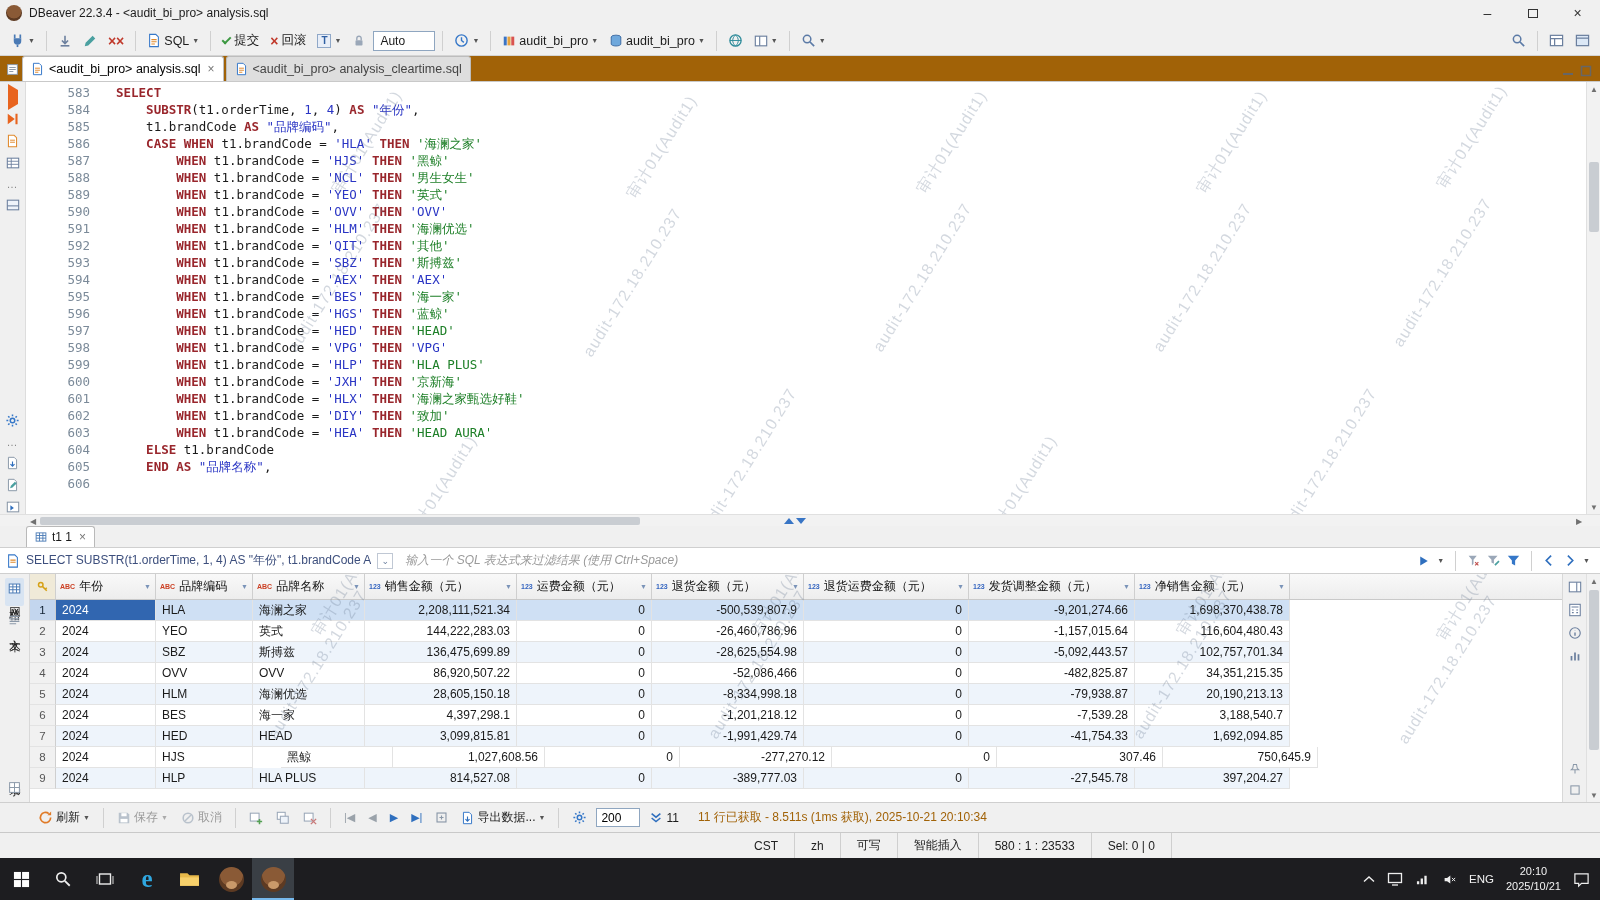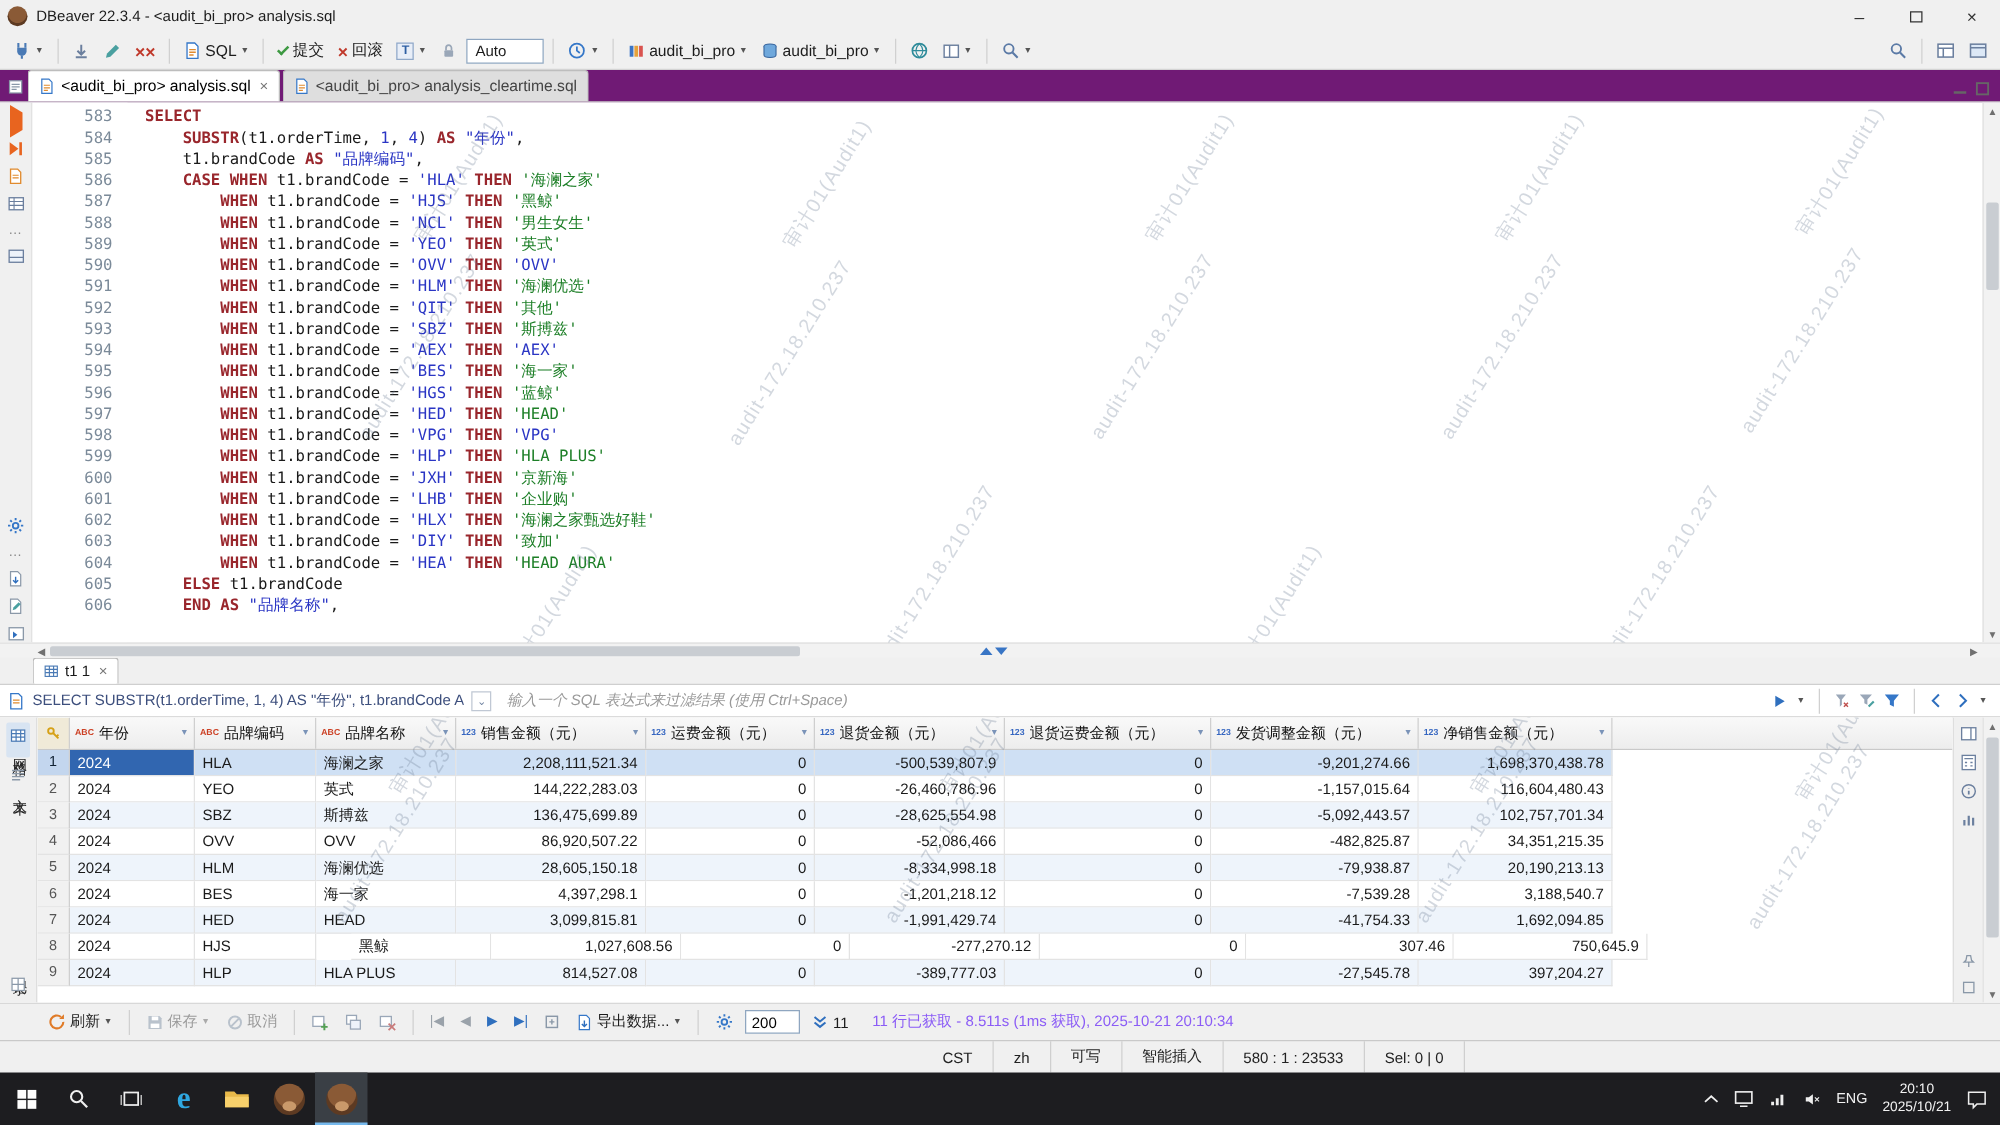--- a/index.html
+++ b/index.html
@@ -26,21 +26,21 @@
   .tsep{width:1px;height:20px;background:#d0d0d0;margin:0 4px}
   .caret{font-size:7px;color:#555;line-height:1}
   .tlabel{font-size:12.5px;color:#1c1c1c}
   .autobox{width:62px;height:20px;border:1px solid #8fa6c0;background:#fff;display:flex;align-items:center;padding-left:6px;font-size:12px}
   .checkmark{width:9px;height:5px;border-left:2px solid #3d9942;border-bottom:2px solid #3d9942;transform:rotate(-45deg);display:inline-block;margin-top:-3px}
   .redx{color:#c0392b;font-weight:bold;font-size:14px;line-height:1}
   .ticon{width:14px;height:14px;background:#e8eef8;border:1px solid #90a8c8;color:#2e5fa3;font-size:10px;font-weight:bold;display:flex;align-items:center;justify-content:center}
   .tb-right{margin-left:auto;display:flex;align-items:center;gap:3px}
 
   
-  .tabbar{height:26px;display:flex;align-items:flex-end;background:#701a75;border-bottom:1px solid #c9c9c9;padding-left:2px;flex:0 0 auto}
+  .tabbar{height:26px;display:flex;align-items:flex-end;background:#a16207;border-bottom:1px solid #c9c9c9;padding-left:2px;flex:0 0 auto}
   .tab-lefticon{width:20px;height:20px;display:flex;align-items:center;justify-content:center;margin-bottom:2px}
   .etab{display:flex;align-items:center;gap:5px;height:25px;padding:0 8px;font-size:12.5px;border:1px solid #bdbdbd;border-bottom:none;background:#dedede;color:#444;margin-right:2px;border-radius:3px 3px 0 0}
   .etab.active{background:#fff;color:#000}
   .tab-x{color:#777;font-size:12px;margin-left:2px}
   .tabbar-right{margin-left:auto;display:flex;gap:6px;align-items:center;padding:0 8px 4px 0}
 
   
   .editor-region{flex:1 1 auto;display:flex;background:#fff;position:relative;overflow:hidden}
   .estrip{width:26px;background:#f0f0f0;border-right:1px solid #ddd;display:flex;flex-direction:column;align-items:center;padding-top:8px;gap:8px;flex:0 0 auto}
   .estrip .gap{flex:1}
@@ -103,21 +103,21 @@
   .g-row.sel .g-rn{background:#c3d6ee;color:#123}
   .g-row.sel .g-cell.cursor{background:#3166b0;color:#fff}
   .rstrip{width:24px;background:#f0f0f0;border-left:1px solid #d8d8d8;display:flex;flex-direction:column;align-items:center;padding:6px 0;gap:9px;flex:0 0 auto}
   .gvscroll{width:14px;background:#f2f2f2;border-left:1px solid #e0e0e0;position:relative;flex:0 0 auto}
 
   
   .btoolbar{height:30px;background:#f0f0f0;border-top:1px solid #cfcfcf;display:flex;align-items:center;padding-left:34px;gap:5px;flex:0 0 auto}
   .bt-label{font-size:12px;color:#1c1c1c}
   .bt-label.dis{color:#9a9a9a}
   .fetchbox{width:44px;height:19px;border:1px solid #8fa6c0;background:#fff;font-size:12px;padding:0 4px;font-family:"Liberation Sans",sans-serif}
-  .bt-status{font-size:12px;color:#8b5cf6;margin-left:10px;white-space:nowrap}
+  .bt-status{font-size:12px;color:#a16207;margin-left:10px;white-space:nowrap}
   .navtri{font-size:11px;line-height:1}
   .nav-dis{color:#9aa2aa}
   .nav-en{color:#2f6fbe}
 
   
   .statusbar{height:26px;background:#f0f0f0;border-top:1px solid #c9c9c9;display:flex;align-items:stretch;font-size:12px;color:#222;flex:0 0 auto}
   .sb-spacer{width:738px;flex:0 0 auto}
   .sb-cell{display:flex;align-items:center;padding:0 16px;border-right:1px solid #cfcfcf;white-space:nowrap}
   .sb-cell:first-of-type{border-left:1px solid #cfcfcf}
 
@@ -407,21 +407,20 @@
           <div class="cl"><span class="tk-pl">        </span><span class="tk-kw">WHEN</span><span class="tk-pl"> </span><span class="tk-id">t1.brandCode</span><span class="tk-pl"> = </span><span class="tk-sb">'HLM'</span><span class="tk-pl"> </span><span class="tk-kw">THEN</span><span class="tk-pl"> </span><span class="tk-sg">'海澜优选'</span></div>
           <div class="cl"><span class="tk-pl">        </span><span class="tk-kw">WHEN</span><span class="tk-pl"> </span><span class="tk-id">t1.brandCode</span><span class="tk-pl"> = </span><span class="tk-sb">'QIT'</span><span class="tk-pl"> </span><span class="tk-kw">THEN</span><span class="tk-pl"> </span><span class="tk-sg">'其他'</span></div>
           <div class="cl"><span class="tk-pl">        </span><span class="tk-kw">WHEN</span><span class="tk-pl"> </span><span class="tk-id">t1.brandCode</span><span class="tk-pl"> = </span><span class="tk-sb">'SBZ'</span><span class="tk-pl"> </span><span class="tk-kw">THEN</span><span class="tk-pl"> </span><span class="tk-sg">'斯搏兹'</span></div>
           <div class="cl"><span class="tk-pl">        </span><span class="tk-kw">WHEN</span><span class="tk-pl"> </span><span class="tk-id">t1.brandCode</span><span class="tk-pl"> = </span><span class="tk-sb">'AEX'</span><span class="tk-pl"> </span><span class="tk-kw">THEN</span><span class="tk-pl"> </span><span class="tk-sb">'AEX'</span></div>
           <div class="cl"><span class="tk-pl">        </span><span class="tk-kw">WHEN</span><span class="tk-pl"> </span><span class="tk-id">t1.brandCode</span><span class="tk-pl"> = </span><span class="tk-sb">'BES'</span><span class="tk-pl"> </span><span class="tk-kw">THEN</span><span class="tk-pl"> </span><span class="tk-sg">'海一家'</span></div>
           <div class="cl"><span class="tk-pl">        </span><span class="tk-kw">WHEN</span><span class="tk-pl"> </span><span class="tk-id">t1.brandCode</span><span class="tk-pl"> = </span><span class="tk-sb">'HGS'</span><span class="tk-pl"> </span><span class="tk-kw">THEN</span><span class="tk-pl"> </span><span class="tk-sg">'蓝鲸'</span></div>
           <div class="cl"><span class="tk-pl">        </span><span class="tk-kw">WHEN</span><span class="tk-pl"> </span><span class="tk-id">t1.brandCode</span><span class="tk-pl"> = </span><span class="tk-sb">'HED'</span><span class="tk-pl"> </span><span class="tk-kw">THEN</span><span class="tk-pl"> </span><span class="tk-sg">'HEAD'</span></div>
           <div class="cl"><span class="tk-pl">        </span><span class="tk-kw">WHEN</span><span class="tk-pl"> </span><span class="tk-id">t1.brandCode</span><span class="tk-pl"> = </span><span class="tk-sb">'VPG'</span><span class="tk-pl"> </span><span class="tk-kw">THEN</span><span class="tk-pl"> </span><span class="tk-sb">'VPG'</span></div>
           <div class="cl"><span class="tk-pl">        </span><span class="tk-kw">WHEN</span><span class="tk-pl"> </span><span class="tk-id">t1.brandCode</span><span class="tk-pl"> = </span><span class="tk-sb">'HLP'</span><span class="tk-pl"> </span><span class="tk-kw">THEN</span><span class="tk-pl"> </span><span class="tk-sg">'HLA PLUS'</span></div>
           <div class="cl"><span class="tk-pl">        </span><span class="tk-kw">WHEN</span><span class="tk-pl"> </span><span class="tk-id">t1.brandCode</span><span class="tk-pl"> = </span><span class="tk-sb">'JXH'</span><span class="tk-pl"> </span><span class="tk-kw">THEN</span><span class="tk-pl"> </span><span class="tk-sg">'京新海'</span></div>
-          <div class="cl"><span class="tk-pl">        </span><span class="tk-kw">WHEN</span><span class="tk-pl"> </span><span class="tk-id">t1.brandCode</span><span class="tk-pl"> = </span><span class="tk-sb">'LHB'</span><span class="tk-pl"> </span><span class="tk-kw">THEN</span><span class="tk-pl"> </span><span class="tk-sg">'企业购'</span></div>
           <div class="cl"><span class="tk-pl">        </span><span class="tk-kw">WHEN</span><span class="tk-pl"> </span><span class="tk-id">t1.brandCode</span><span class="tk-pl"> = </span><span class="tk-sb">'HLX'</span><span class="tk-pl"> </span><span class="tk-kw">THEN</span><span class="tk-pl"> </span><span class="tk-sg">'海澜之家甄选好鞋'</span></div>
           <div class="cl"><span class="tk-pl">        </span><span class="tk-kw">WHEN</span><span class="tk-pl"> </span><span class="tk-id">t1.brandCode</span><span class="tk-pl"> = </span><span class="tk-sb">'DIY'</span><span class="tk-pl"> </span><span class="tk-kw">THEN</span><span class="tk-pl"> </span><span class="tk-sg">'致加'</span></div>
           <div class="cl"><span class="tk-pl">        </span><span class="tk-kw">WHEN</span><span class="tk-pl"> </span><span class="tk-id">t1.brandCode</span><span class="tk-pl"> = </span><span class="tk-sb">'HEA'</span><span class="tk-pl"> </span><span class="tk-kw">THEN</span><span class="tk-pl"> </span><span class="tk-sg">'HEAD AURA'</span></div>
           <div class="cl"><span class="tk-pl">    </span><span class="tk-kw">ELSE</span><span class="tk-pl"> </span><span class="tk-id">t1.brandCode</span></div>
           <div class="cl"><span class="tk-pl">    </span><span class="tk-kw">END</span><span class="tk-pl"> </span><span class="tk-kw">AS</span><span class="tk-pl"> </span><span class="tk-qi">"品牌名称"</span><span class="tk-pl">,</span></div>
         </div>
       <div class="evscroll">
         <span class="sc-arrow" style="top:0">▲</span>
         <span class="sc-thumb" style="top:80px;height:70px"></span>
         <span class="sc-arrow" style="bottom:0">▼</span>

